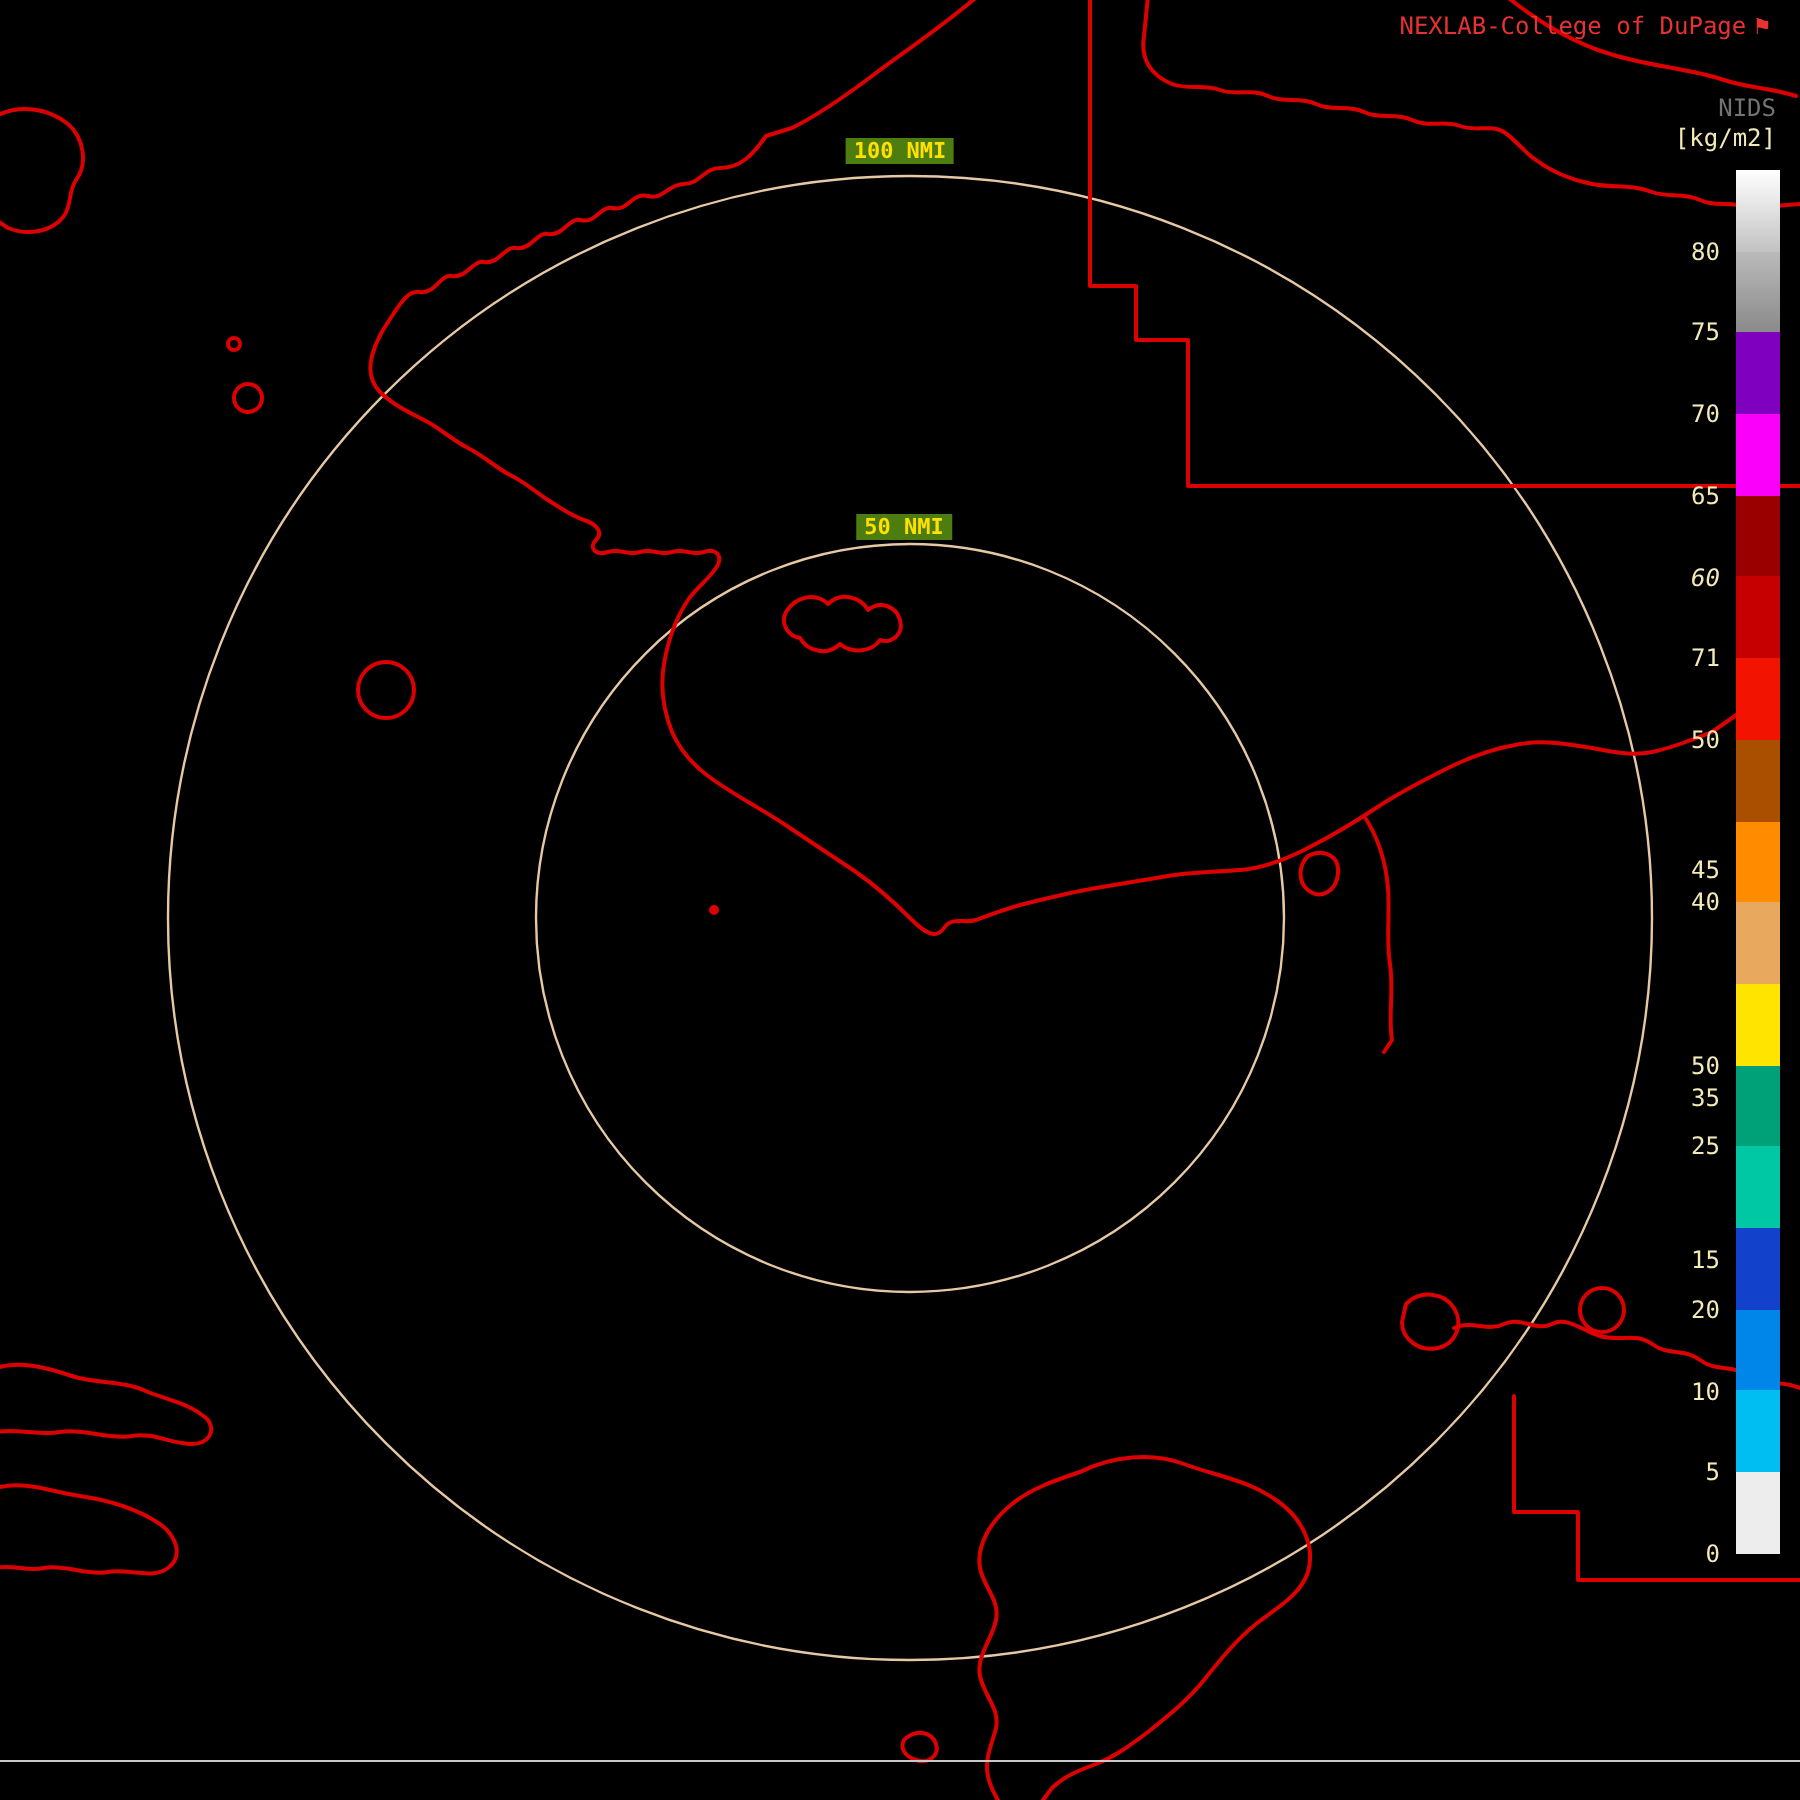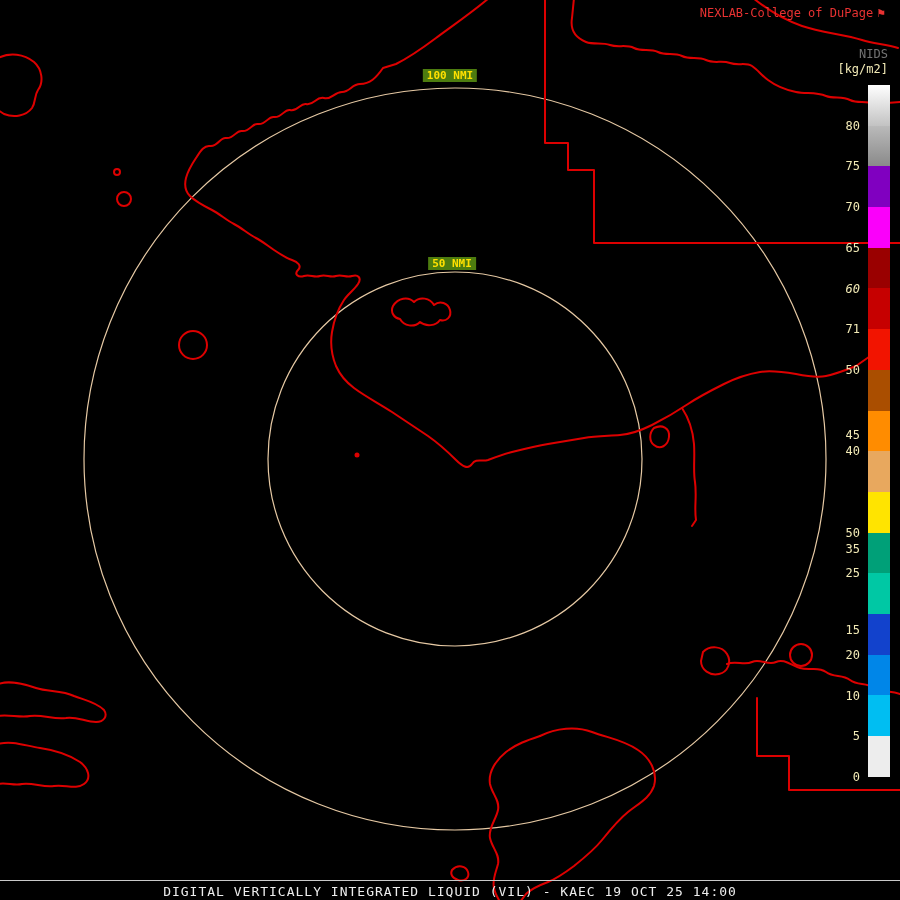--- a/index.html
+++ b/index.html
@@ -107,14 +107,13 @@
       <div class="cb-tick" style="top: 524.7px;">50</div>
       <div class="cb-tick" style="top: 565.4px;">25</div>
       <div class="cb-tick" style="top: 606.1px; margin-top: 41px;">20</div>
       <div class="cb-tick" style="top: 622px;">15</div>
       <div class="cb-tick" style="top: 687.5px;">10</div>
       <div class="cb-tick" style="top: 728.2px;">5</div>
       <div class="cb-tick" style="top: 768.9px;">0</div>
     </div>
 
   <div class="divider"></div>
-  <div class="caption">DIGITAL VERTICALLY INTEGRATED LIQUID (VIL) - KAEC 19 OCT 25 14:00</div>
 </div>
 
 </body></html>

